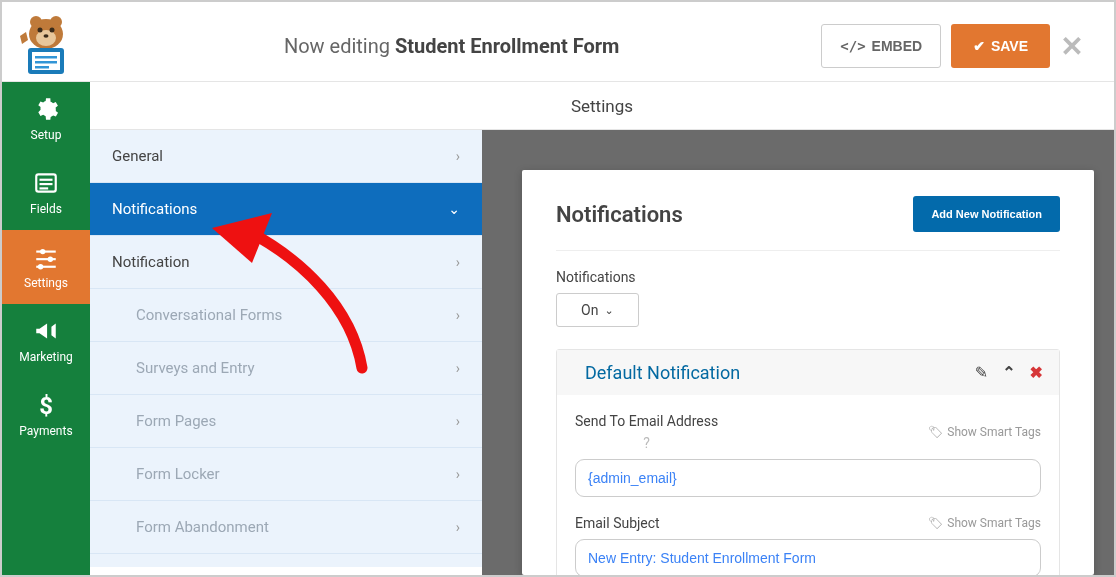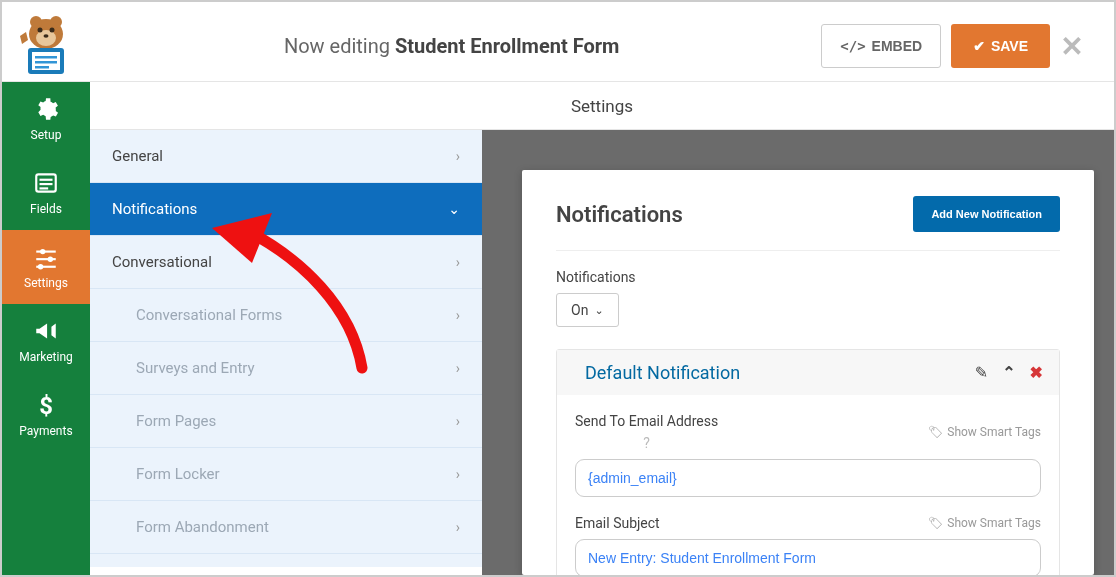--- a/index.html
+++ b/index.html
@@ -36,21 +36,21 @@
   .chevron { font-size: 14px; color: #999; }
   .set-item.active .chevron { color: #fff; }
 
   
   .panel-area { position: absolute; top: 128px; left: 480px; right: 0; bottom: 0; background: #6b6b6b; padding: 40px 20px 0 40px; overflow: hidden; }
   .panel { background: #fff; border-radius: 2px; padding: 26px 34px; height: 100%; overflow-y: auto; box-shadow: 0 2px 8px rgba(0,0,0,.2); }
   .panel-hd { display: flex; justify-content: space-between; align-items: center; margin-bottom: 18px; border-bottom: 1px solid #eee; padding-bottom: 18px; }
   .panel-hd h2 { font-size: 22px; font-weight: 600; color: #444; }
   .btn-add { background: #036aab; color: #fff; border: none; padding: 12px 18px; font-size: 11px; font-weight: 600; border-radius: 3px; cursor: pointer; }
   .field-label { font-size: 14px; color: #444; margin-bottom: 8px; display: block; }
-  .select-on { display: inline-flex; align-items: center; gap: 6px; border: 1px solid #ccc; border-radius: 3px; padding: 8px 14px; font-size: 14px; color: #444; cursor: pointer; margin-bottom: 22px; }
+  .select-on { display: inline-flex; align-items: center; gap: 6px; border: 1px solid #ccc; border-radius: 3px; padding: 8px 24px; font-size: 14px; color: #444; cursor: pointer; margin-bottom: 22px; }
   .card { border: 1px solid #e5e5e5; border-radius: 3px; }
   .card-hd { background: #f7f7f7; padding: 12px 16px; display: flex; align-items: center; justify-content: space-between; }
   .card-hd .ct { font-size: 18px; color: #0369a1; margin-left: 12px; }
   .card-actions { display: flex; gap: 14px; align-items: center; }
   .card-actions span { cursor: pointer; color: #444; }
   .card-actions .del { color: #d63638; font-weight: bold; }
   .card-body { padding: 18px; }
   .row-lbl { display: flex; justify-content: space-between; align-items: center; margin-bottom: 8px; }
   .row-lbl .lbl { font-size: 14px; color: #444; display: flex; align-items: center; gap: 6px; flex-direction: column; }
   .help { color: #bbb; font-size: 14px; }
@@ -152,21 +152,21 @@
 <div class="settings-list">
   <div class="set-item">
       <span>General</span>
       <span class="chevron">›</span>
     </div>
   <div class="set-item active">
       <span>Notifications</span>
       <span class="chevron">⌄</span>
     </div>
   <div class="set-item">
-      <span>Conversational</span>
+      <span>Notification</span>
       <span class="chevron">›</span>
     </div>
   <div class="set-item disabled">
       <span>Conversational Forms</span>
       <span class="chevron">›</span>
     </div>
   <div class="set-item disabled">
       <span>Surveys and Entry</span>
       <span class="chevron">›</span>
     </div>

